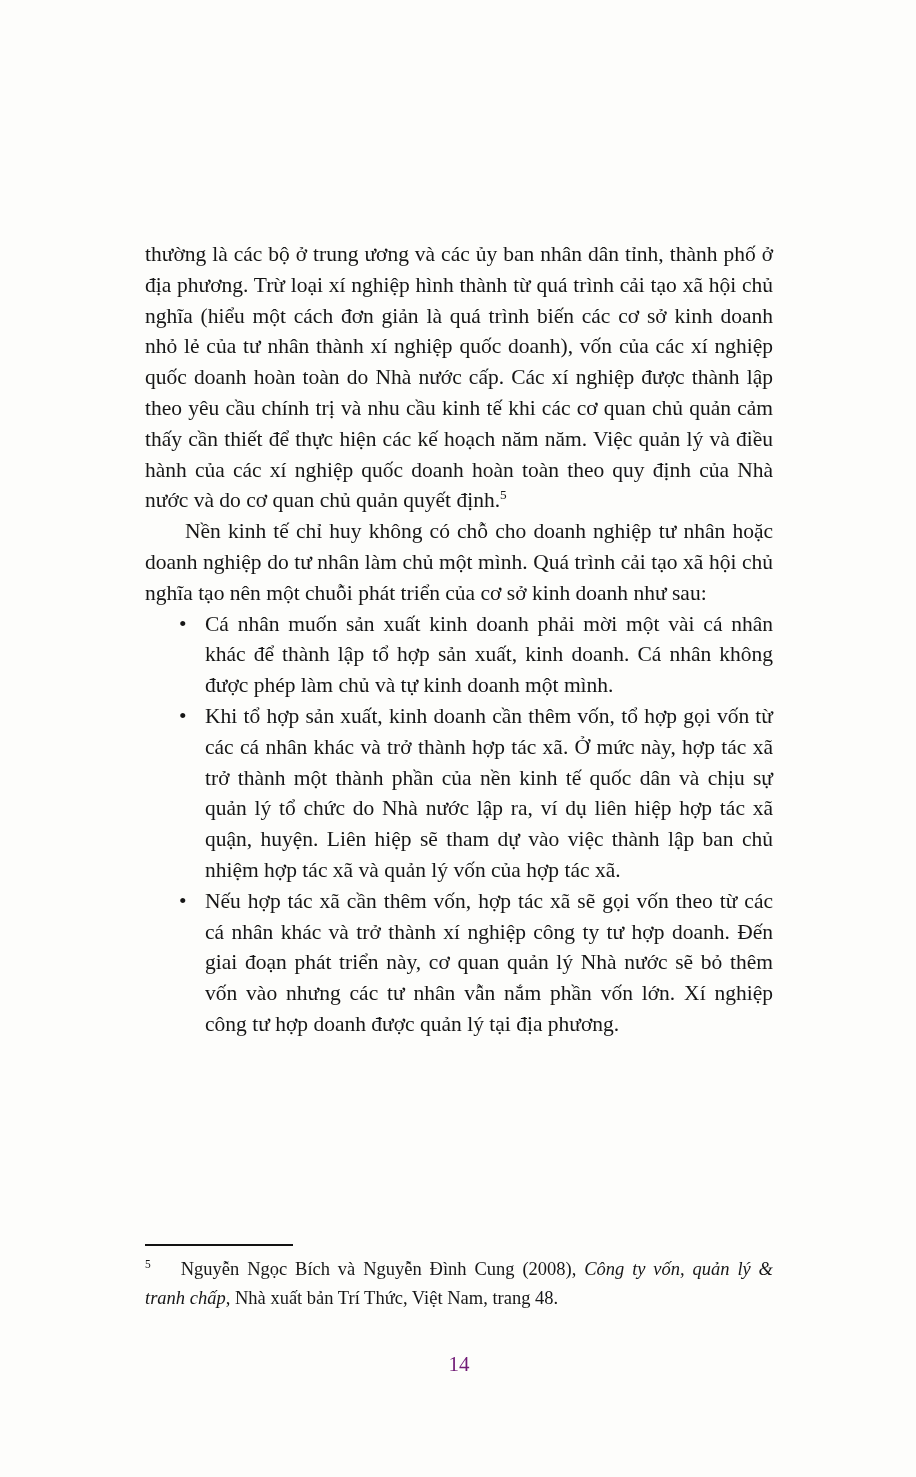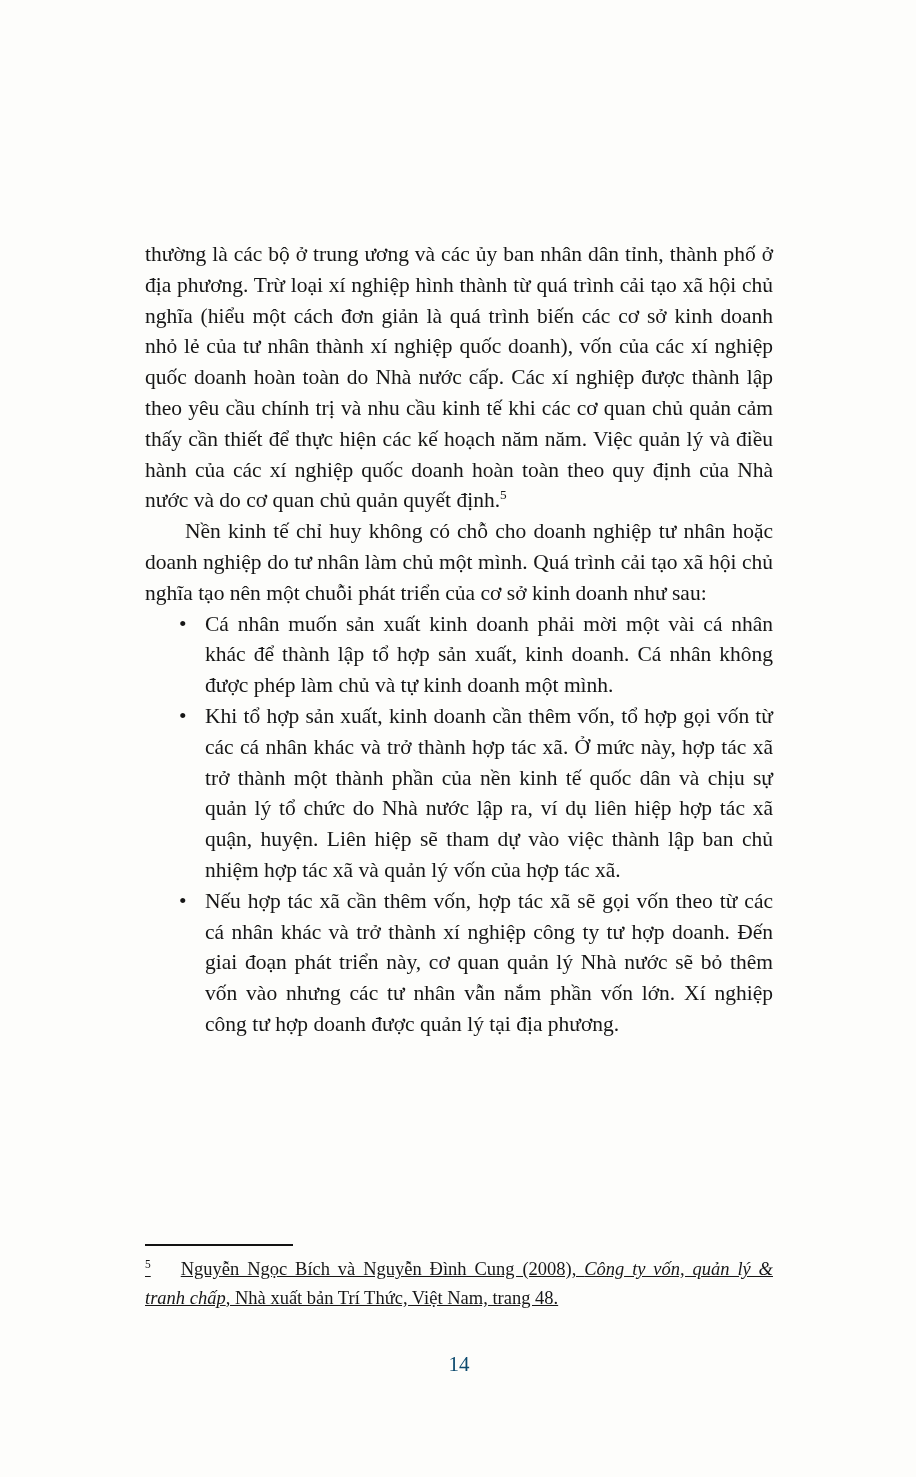--- a/index.html
+++ b/index.html
@@ -51,21 +51,20 @@
   ul.bullets li .bullet-glyph {
     position: absolute;
     left: 34px;
     top: 0;
   }
   .footnote-area {
     position: absolute;
     left: 145px;
     top: 1244px;
     width: 628px;
-    text-decoration: underline;
   }
   .footnote-rule {
     width: 148px;
     height: 0;
     border-top: 2.5px solid #121212;
     margin-bottom: 9px;
   }
   .footnote-text {
     font-size: 18.5px;
     line-height: 29px;
@@ -84,21 +83,21 @@
   .italic {
     font-style: italic;
   }
   .page-number {
     position: absolute;
     top: 1352px;
     left: 145px;
     width: 628px;
     text-align: center;
     font-size: 21px;
-    color: #0c4a6e;
+    color: #701a75;
   }
 </style>
 </head>
 <body>
 
 <div class="text-block">
 
   <p class="body-text"><span>thường là các bộ ở trung ương và các ủy ban nhân dân tỉnh, thành phố ở địa phương. Trừ loại xí nghiệp hình thành từ quá trình cải tạo xã hội chủ nghĩa (hiểu một cách đơn giản là quá trình biến các cơ sở kinh doanh nhỏ lẻ của tư nhân thành xí nghiệp quốc doanh), vốn của các xí nghiệp quốc doanh hoàn toàn do Nhà nước cấp. Các xí nghiệp được thành lập theo yêu cầu chính trị và nhu cầu kinh tế khi các cơ quan chủ quản cảm thấy cần thiết để thực hiện các kế hoạch năm năm. Việc quản lý và điều hành của các xí nghiệp quốc doanh hoàn toàn theo quy định của Nhà nước và do cơ quan chủ quản quyết định.</span><sup class="fnref">5</sup></p>
 
   <p class="body-text indent">Nền kinh tế chỉ huy không có chỗ cho doanh nghiệp tư nhân hoặc doanh nghiệp do tư nhân làm chủ một mình. Quá trình cải tạo xã hội chủ nghĩa tạo nên một chuỗi phát triển của cơ sở kinh doanh như sau:</p>

